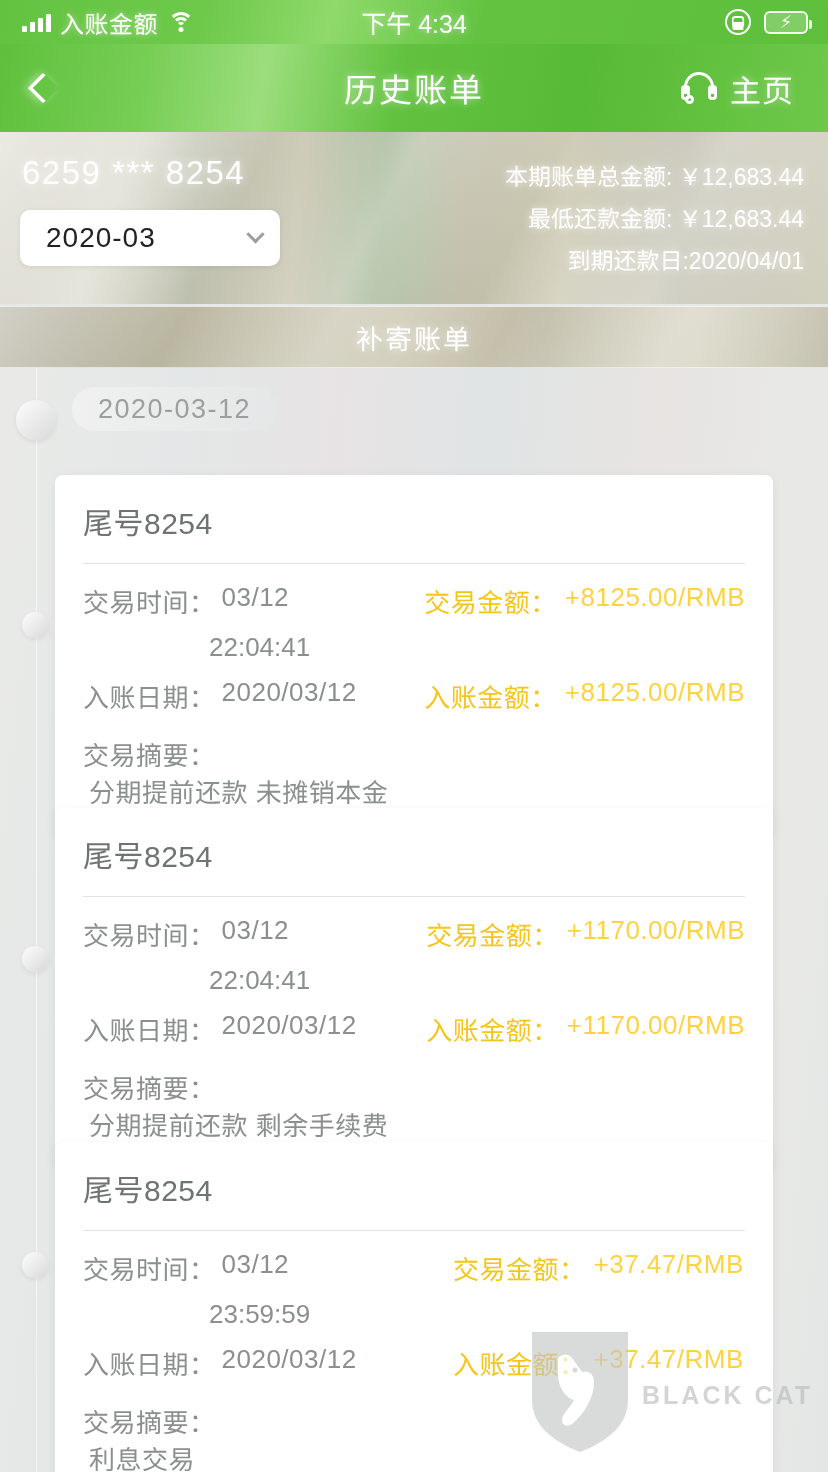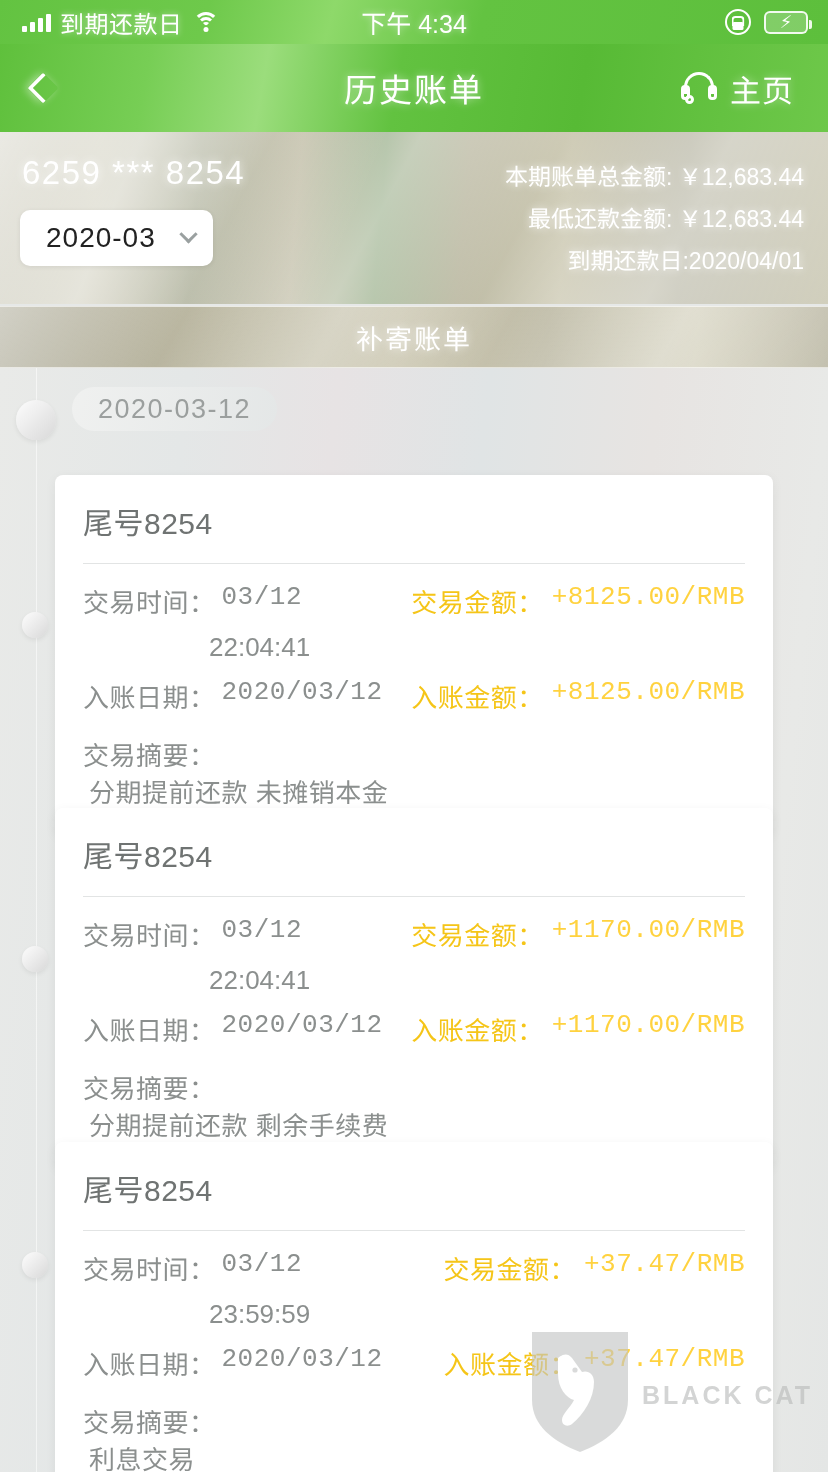--- a/index.html
+++ b/index.html
@@ -123,21 +123,21 @@
     content:""; position:absolute; left:-10%; top:-60%; width:50%; height:240%;
     background:linear-gradient(90deg, rgba(255,255,255,0) 0%, rgba(255,255,255,.55) 45%,
       rgba(255,255,255,0) 100%);
     transform:rotate(22deg); pointer-events:none;
   }
   .card-no {
     position:absolute; left:22px; top:22px; color:#fff; font-size:33px;
     letter-spacing:1.5px; text-shadow:0 0 10px rgba(255,255,255,.75);
   }
   .month-select {
-    position:absolute; left:20px; top:78px; width:193px; height:56px;
+    position:absolute; left:20px; top:78px; width:260px; height:56px;
     background:#fff; border-radius:10px; display:flex; align-items:center;
     justify-content:space-between; padding:0 18px 0 20px; cursor:pointer;
     box-shadow:0 1px 5px rgba(0,0,0,.08);
   }
   .month-select .val { font-size:28px; color:#222; letter-spacing:1px; }
   .chev-down {
     width:13px; height:13px; border-right:3px solid #9aa0a0;
     border-bottom:3px solid #9aa0a0; transform:rotate(45deg) translate(-3px,-3px);
   }
   .sum-lines {
@@ -194,21 +194,21 @@
   .tx-card {
     position:absolute; left:55px; width:718px;
     background:#fff; border-radius:8px;
     box-shadow:0 3px 12px rgba(0,0,0,.06);
     padding:24px 28px 26px 28px;
   }
   .tx-title {
     font-size:30px; color:#6f7372; letter-spacing:.5px; padding-bottom:20px;
   }
   .tx-divider { height:1px; background:#e2e4e4; margin:0 0 18px 0; }
-  .tx-row { display:flex; align-items:flex-start; min-height:54px;font-family:Liberation Mono, monospace; }
+  .tx-row { display:flex; align-items:flex-start; min-height:54px; }
   .tx-col-l { width:370px; display:flex; }
   .tx-col-r { flex:1; display:flex; }
   .lbl { font-size:26px; color:#8b8f8e; white-space:nowrap; letter-spacing:.5px; }
   .val { font-size:26px; color:#8b8f8e; margin-left:6px; letter-spacing:.5px; }
   .lbl-amt { font-size:26px; color:#f5c518; white-space:nowrap; letter-spacing:.5px; }
   .val-amt { font-size:26px; color:#ffd23f; margin-left:8px; letter-spacing:.5px; white-space:nowrap; }
   .tx-time2 { margin-left:126px; font-size:26px; color:#8b8f8e; margin-top:-4px; padding-bottom:14px; }
   .tx-summary { display:flex; margin-top:4px;flex-direction:column; }
 
   
@@ -231,21 +231,21 @@
 <div id="app">
 
   <div class="statusbar">
     <div class="sb-left">
       <span class="sig">
           <i></i>
           <i></i>
           <i></i>
           <i></i>
         </span>
-      <span class="carrier">到期还款日</span>
+      <span class="carrier">入账金额</span>
       <span class="wifi">
         <span class="w1"></span>
           <span class="w2"></span>
           <span class="w3"></span>
           <span class="wdot"></span>
       </span>
     </div>
     <div class="sb-center">下午 4:34</div>
     <div class="sb-right">
       <span class="rotlock"></span>

